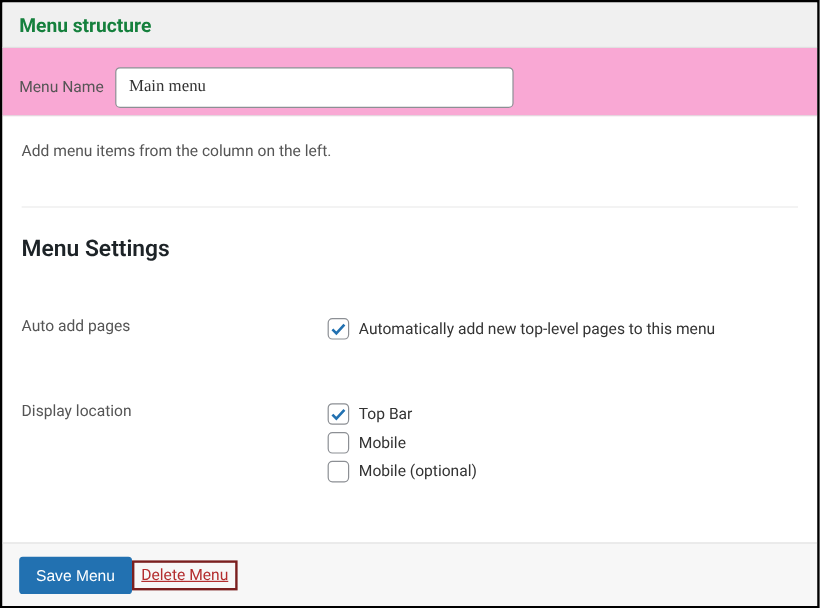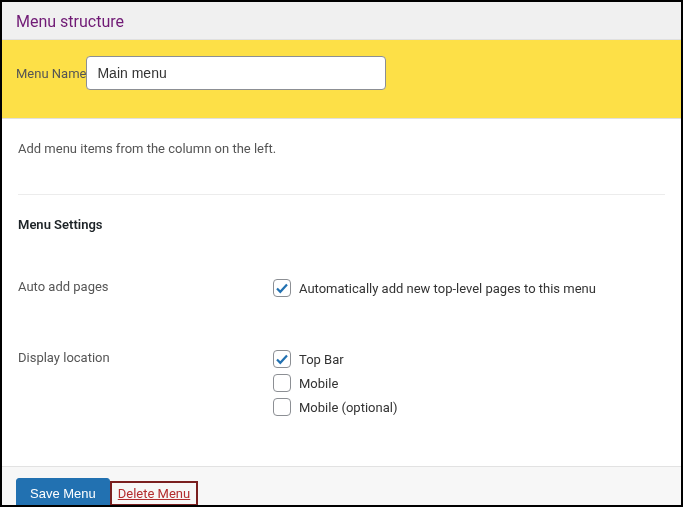--- a/index.html
+++ b/index.html
@@ -15,59 +15,61 @@
       height: 507px;
       border: 2px solid #000;
     }
     .panel-header {
       background: #f0f0f0;
       padding: 10px 14px 8px 14px;
       border-bottom: 1px solid #e0e0e0;
     }
     .panel-header h2 {
       font-size: 16px;
-      font-weight: 400;
-      color: #701a75;
+      font-weight: 700;
+      color: #15803d;
     }
     .name-section {
-      background: #fde047;
-      padding: 16px 14px 28px 14px;
+      background: #f9a8d4;
+      padding: 16px 14px 6px 14px;
       border-bottom: 1px solid #e0e0e0;
       display: flex;
       align-items: center;
+      gap: 10px;
     }
     .name-section label {
       color: #555;
       font-size: 13px;
     }
     .menu-name-input {
-      width: 300px;
+      width: 332px;
       height: 34px;
       border: 1px solid #8c8f94;
       border-radius: 4px;
       padding: 4px 10px;
       font-size: 14px;
       color: #333;
+      font-family: Liberation Serif, serif;
     }
     .body-section {
       background: #fff;
       padding: 22px 16px 30px 16px;
     }
     .instruction {
       color: #555;
       font-size: 13px;
       margin-bottom: 38px;
     }
     .divider {
       border: none;
       border-top: 1px solid #ececec;
       margin-bottom: 22px;
     }
     .settings-title {
-      font-size: 13px;
+      font-size: 19px;
       font-weight: 600;
       color: #1d2327;
       margin-bottom: 18px;
     }
     .setting-row {
       display: flex;
       align-items: flex-start;
       margin-bottom: 14px;
       margin-top: 47px;
     }

